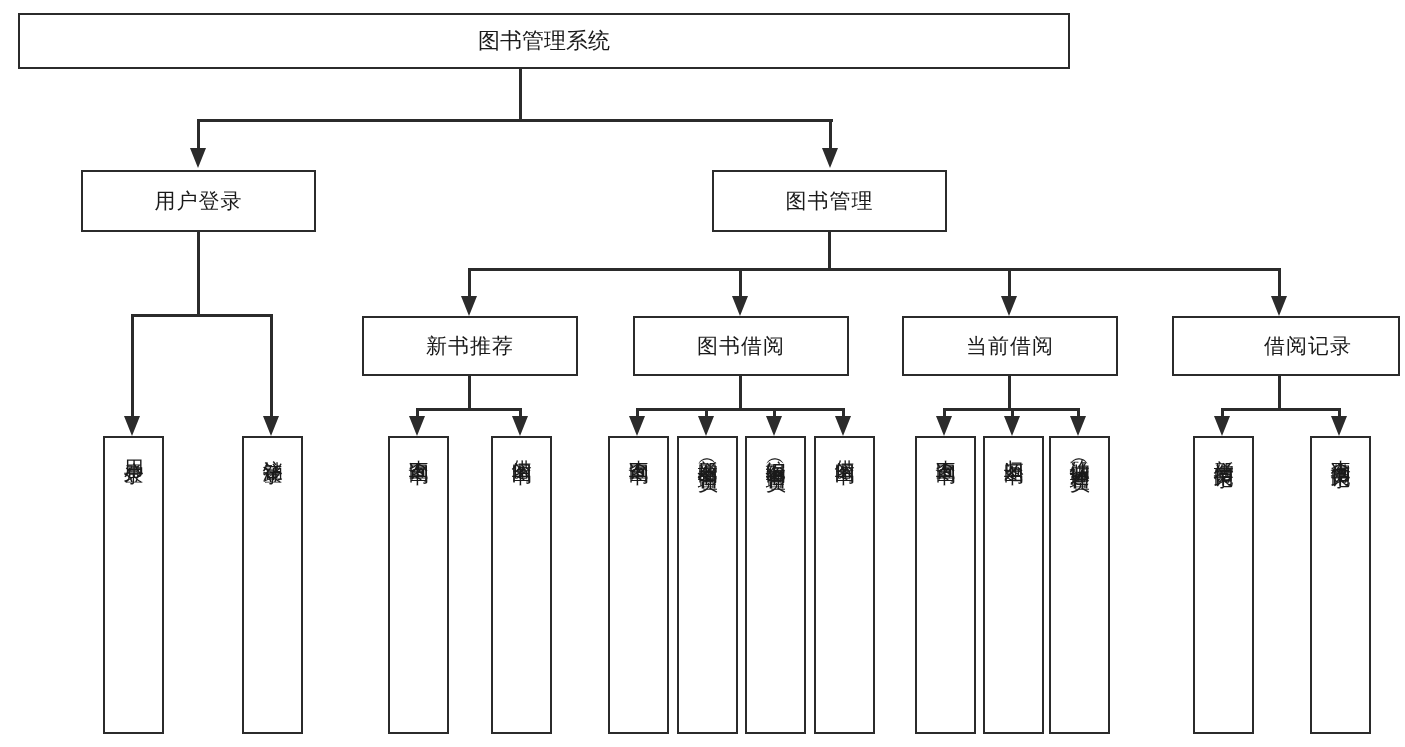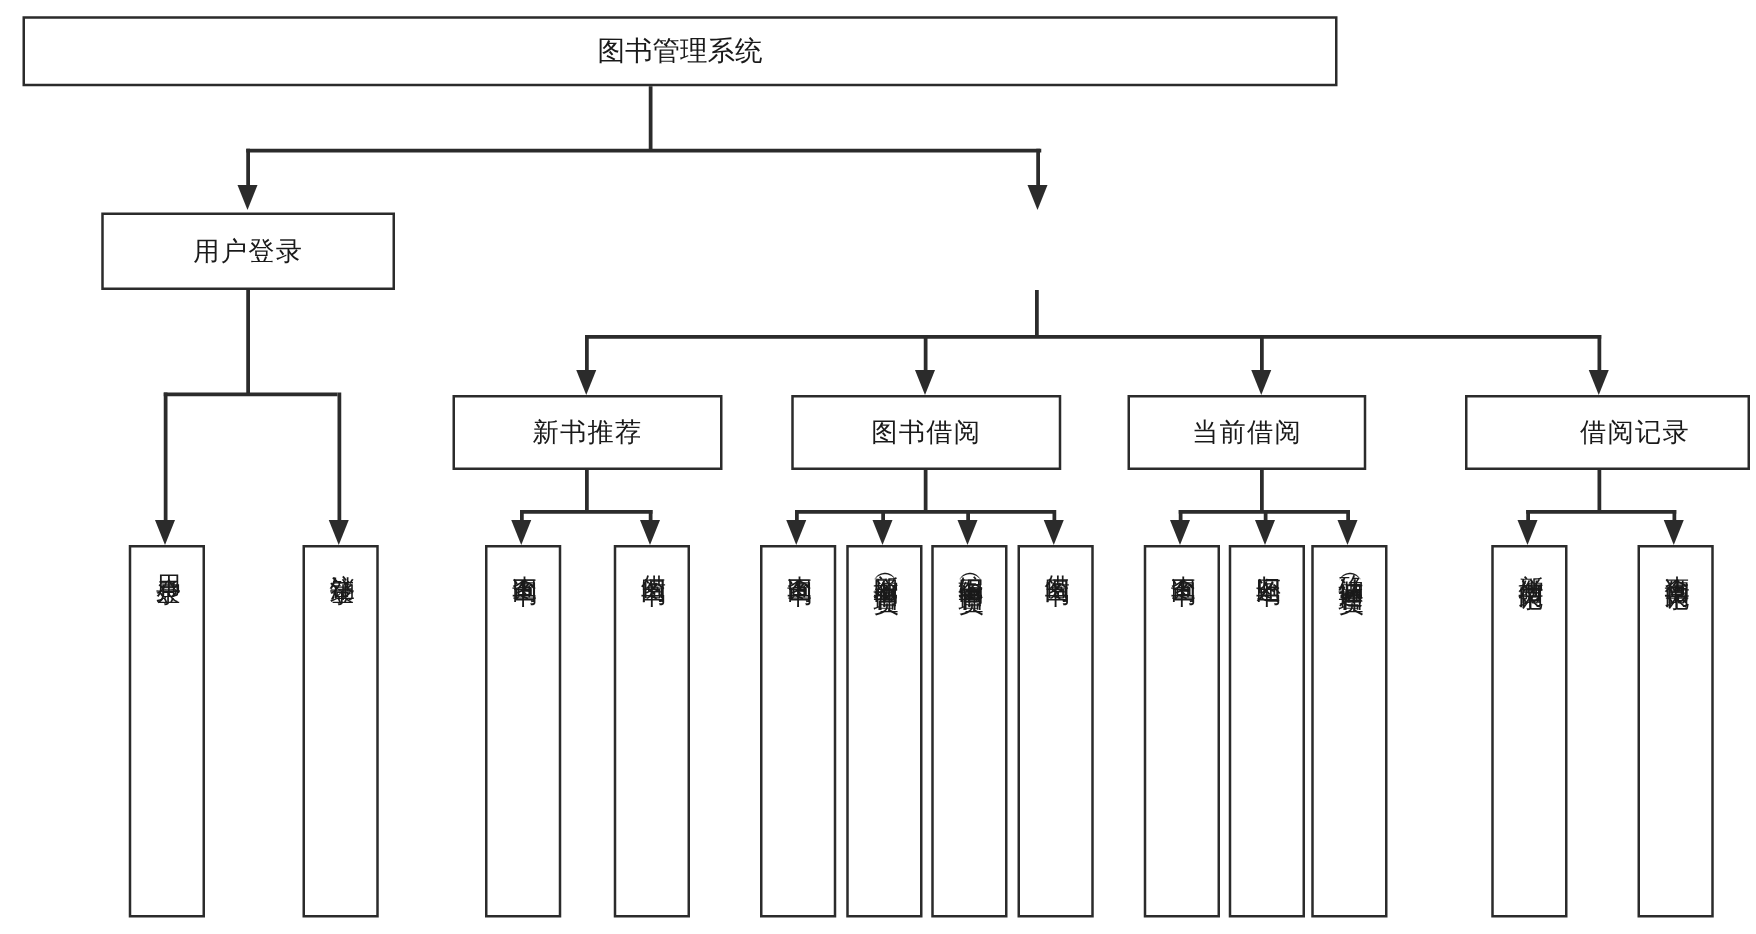--- a/index.html
+++ b/index.html
@@ -32,20 +32,23 @@
   <div class="ln v" style="left:519px;top:69px;height:52px;"></div>
   <div class="ln h" style="left:197px;top:119px;width:636px;"></div>
   <div class="ln v" style="left:197px;top:119px;height:31px;"></div>
   <div class="ln v" style="left:829px;top:119px;height:31px;"></div>
   <div class="arrow" style="left:190px;top:148px;"></div>
   <div class="arrow" style="left:822px;top:148px;"></div>
 
   <div class="node h" style="left:81px;top:170px;width:235px;height:62px;">
     <span>用户登录</span>
   </div>
+  <div class="node h" style="left:712px;top:170px;width:235px;height:62px;">
+    <span>图书管理</span>
+  </div>
 
   <div class="ln v" style="left:197px;top:232px;height:84px;"></div>
   <div class="ln h" style="left:131px;top:314px;width:139px;"></div>
   <div class="ln v" style="left:131px;top:314px;height:104px;"></div>
   <div class="ln v" style="left:270px;top:314px;height:104px;"></div>
   <div class="arrow" style="left:124px;top:416px;"></div>
   <div class="arrow" style="left:263px;top:416px;"></div>
 
   <div class="ln v" style="left:828px;top:232px;height:38px;"></div>
   <div class="ln h" style="left:468px;top:268px;width:813px;"></div>
@@ -57,21 +60,21 @@
   <div class="arrow" style="left:732px;top:296px;"></div>
   <div class="arrow" style="left:1001px;top:296px;"></div>
   <div class="arrow" style="left:1271px;top:296px;"></div>
 
   <div class="node h" style="left:362px;top:316px;width:216px;height:60px;">
     <span>新书推荐</span>
   </div>
   <div class="node h" style="left:633px;top:316px;width:216px;height:60px;">
     <span>图书借阅</span>
   </div>
-  <div class="node h" style="left:902px;top:316px;width:191px;height:60px;justify-content:center;">
+  <div class="node h" style="left:902px;top:316px;width:216px;height:60px;justify-content:center;">
     <span>当前借阅</span>
   </div>
   <div class="node h" style="left:1172px;top:316px;width:228px;height:60px;padding-left:44px;">
     <span>借阅记录</span>
   </div>
 
   <div class="ln v" style="left:468px;top:376px;height:34px;"></div>
   <div class="ln h" style="left:416px;top:408px;width:106px;"></div>
   <div class="ln v" style="left:416px;top:408px;height:10px;"></div>
   <div class="ln v" style="left:519px;top:408px;height:10px;"></div>

